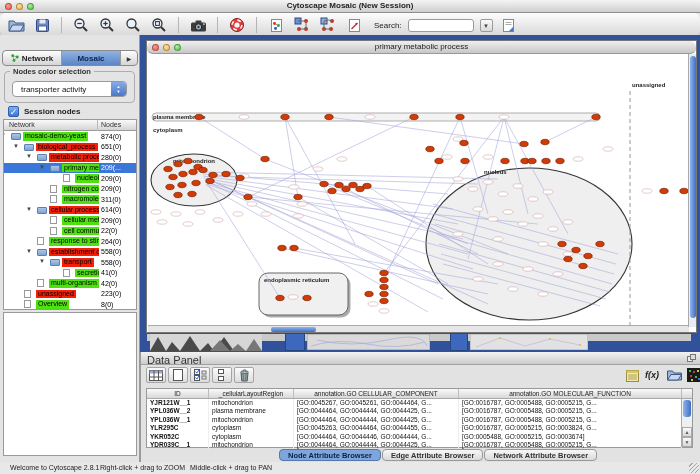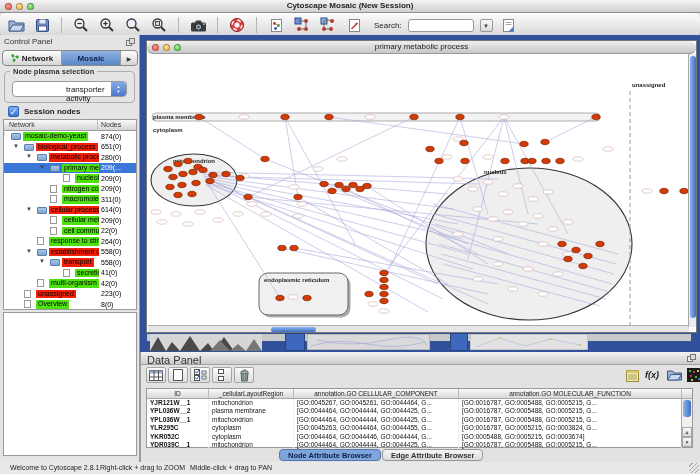--- a/index.html
+++ b/index.html
@@ -41,21 +41,21 @@
     font-size:8px; font-weight:bold; color:#222; border-right:1px solid #9a9a9a; }
   .seg-item.sel { background:linear-gradient(#8fb2e2,#5b87c6); color:#0d2350; }
   .seg-arrow { width:16px; display:flex; align-items:center; justify-content:center;
     font-size:6px; color:#333; }
   .groupbox { position:absolute; left:4px; top:36px; width:131px; height:32px;
     border:1px solid #adadad; border-radius:4px; }
   .groupbox .legend { position:absolute; left:5px; top:-5px; background:#e4e4e4; padding:0 3px;
     font-size:7.5px; font-weight:bold; color:#333; }
   .combo { position:absolute; left:7px; top:9px; width:115px; height:16px; background:#fff;
     border:1px solid #9a9a9a; border-radius:4px; }
-  .combo .val { position:absolute; left:8px; top:3px; font-size:8px; color:#111;margin-left:45px; }
+  .combo .val { position:absolute; left:8px; top:3px; font-size:8px; color:#111; }
   .combo .cap { position:absolute; right:0; top:0; width:15px; height:14px;
     background:linear-gradient(#85abe8,#4a78c8); border-radius:0 3px 3px 0;
     color:#fff; font-size:4px; line-height:5px; text-align:center; padding-top:2px; }
   .checkrow { position:absolute; left:8px; top:71px; display:flex; align-items:center; gap:5px; }
   .checkbox { width:11px; height:11px; border-radius:2px; border:1px solid #2f5fae;
     background:linear-gradient(#7db1f0,#3b76d6); color:#fff; font-size:9px; line-height:10px; text-align:center; }
   .checklabel { font-size:8px; font-weight:bold; color:#222; }
 
   .tree { position:absolute; left:3px; top:84px; width:134px; height:191px; background:#fff;
     border:1px solid #999; overflow:hidden; }
@@ -244,44 +244,37 @@
       <svg width="15" height="15" viewBox="0 0 15 15">
         <rect x="2.5" y="1.5" width="10" height="12" fill="#fff" stroke="#888"></rect>
         <path d="M12.5,13.5 l-5,0 5,-5z" fill="#4a78c8"></path>
         <line x1="4.5" y1="4.5" x2="10.5" y2="4.5" stroke="#aaa"></line>
         <line x1="4.5" y1="6.5" x2="10.5" y2="6.5" stroke="#aaa"></line>
       </svg>
     </span>
 </div>
 
 <div class="control-panel">
-  <div class="cp-header">
-    <span class="cp-title">Control Panel</span>
-    <svg class="float-icon" style="left:126px; top:3px;" width="9" height="8" viewBox="0 0 9 8">
-        <rect x="0.5" y="2.5" width="5" height="5" fill="#eee" stroke="#777"></rect>
-        <rect x="3.5" y="0.5" width="5" height="5" fill="#ddd" stroke="#777"></rect>
-      </svg>
-  </div>
   <div class="seg">
     <div class="seg-item">
       <svg width="8" height="8" viewBox="0 0 8 8">
           <circle cx="1.7" cy="1.7" r="1.4" fill="#2ca32c"></circle>
           <circle cx="6.3" cy="3" r="1.4" fill="#2ca32c"></circle>
           <circle cx="3" cy="6.4" r="1.4" fill="#2ca32c"></circle>
           <path d="M1.7,1.7 L6.3,3 L3,6.4z" fill="none" stroke="#2ca32c" stroke-width="0.6"></path>
         </svg>
       <span>Network</span>
     </div>
     <div class="seg-item sel">
       <span>Mosaic</span>
     </div>
     <div class="seg-arrow">▶</div>
   </div>
   <div class="groupbox">
-    <span class="legend">Node plasma selection</span>
+    <span class="legend">Nodes color selection</span>
     <div class="combo">
       <span class="val">transporter activity</span>
       <span class="cap">▲<br>▼</span>
     </div>
   </div>
   <div class="checkrow">
     <span class="checkbox">✓</span>
     <span class="checklabel">Session nodes</span>
   </div>
   <div class="tree">
@@ -722,20 +715,21 @@
       </div>
     <div class="dt-scroll">
       <div class="thumb"></div>
       <span class="sbtn" style="bottom:10px;">▲</span>
       <span class="sbtn" style="bottom:0;">▼</span>
     </div>
   </div>
   <div class="dp-tabs" id="dp-tabs">
       <div class="dp-tab sel">Node Attribute Browser</div>
       <div class="dp-tab">Edge Attribute Browser</div>
+      <div class="dp-tab">Network Attribute Browser</div>
     </div>
 </div>
 
 <div class="statusbar">
   <span class="sb-item" style="left:10px;">Welcome to Cytoscape 2.8.1</span>
   <span class="sb-item" style="left:100px;">Right-click + drag to ZOOM</span>
   <span class="sb-item" style="left:190px;">Middle-click + drag to PAN</span>
   <div class="grip"></div>
 </div>
 

